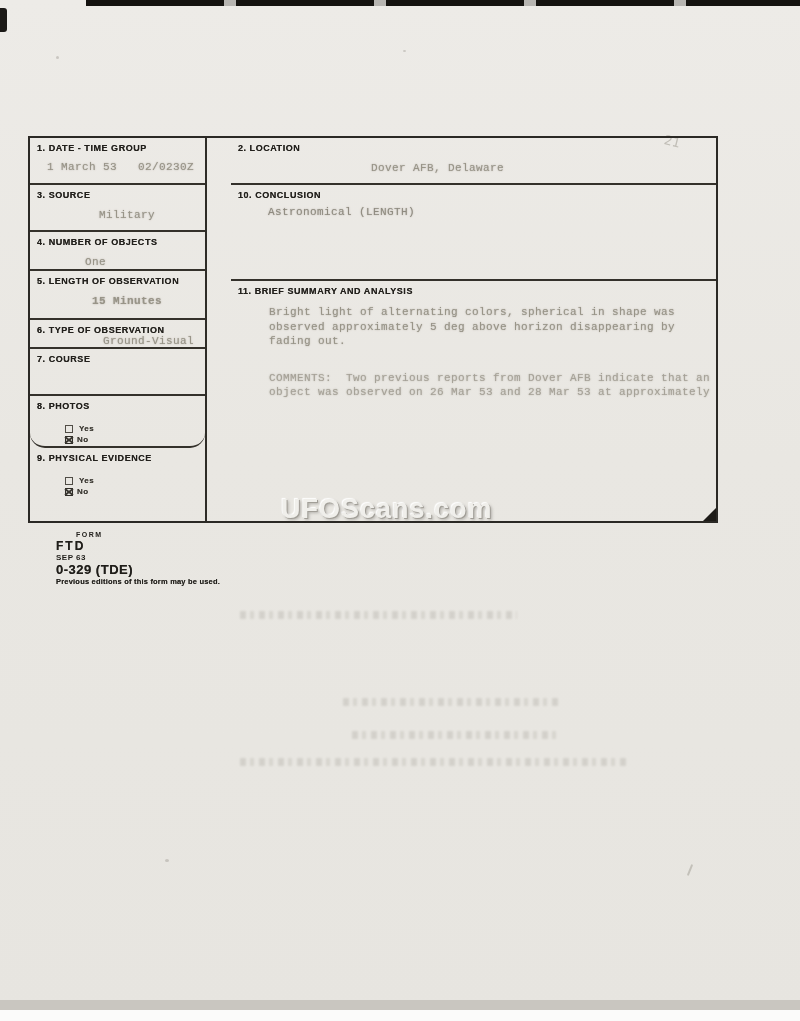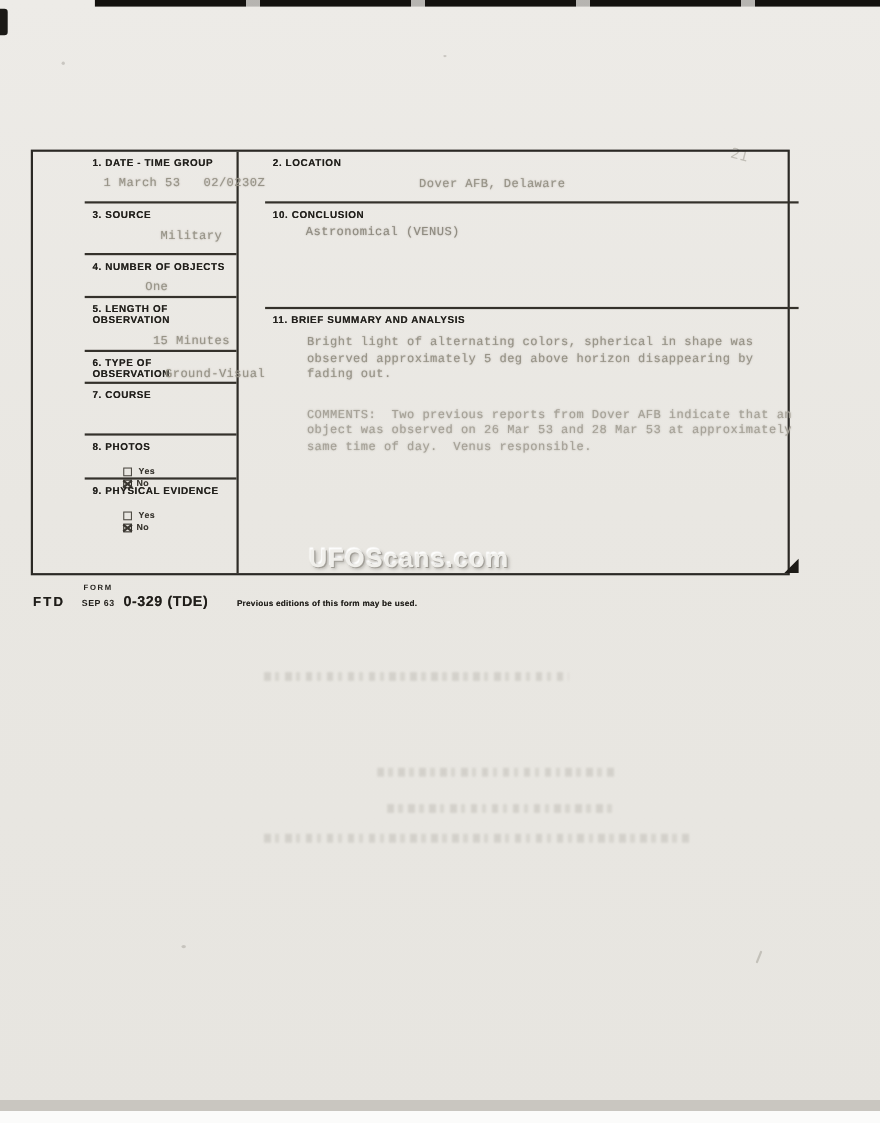--- a/index.html
+++ b/index.html
@@ -40,39 +40,39 @@
   
   .ghost{
     position:absolute;height:8px;opacity:.38;filter:blur(1.2px);
     background:repeating-linear-gradient(90deg,#b2afa7 0 6px,transparent 6px 10px,#bcb9b1 10px 14px,transparent 14px 19px);
   }
   
   .ftable{
     position:absolute;left:28px;top:136px;width:690px;height:387px;
     border:2px solid #2b2925;box-sizing:border-box;display:flex;
   }
-  .col-left{width:187px;border-right:2px solid #2e2c27;box-sizing:border-box;display:flex;flex-direction:column;padding-left:47px;}
+  .col-left{width:187px;border-right:2px solid #2e2c27;box-sizing:border-box;display:flex;flex-direction:column;}
   .col-right{flex:1;display:flex;flex-direction:column;padding-left:24px;}
   .cell{position:relative;box-sizing:border-box;border-bottom:2px solid #34312b;padding:5px 6px 2px 7px;}
   .cell.last{border-bottom:none;}
   .flabel{
     font-size:9px;font-weight:700;color:#22201c;letter-spacing:.55px;
     text-shadow:0 0 .6px rgba(34,32,28,.75);
   }
   .typed{
     font-family:"Liberation Mono","DejaVu Sans Mono",monospace;
     font-size:11px;color:#989488;letter-spacing:.4px;
     text-shadow:0 0 1.4px rgba(150,146,135,.85);
     white-space:pre;
   }
   .val-dtg{margin:8px 0 0 10px;}
   .val-loc{margin:9px 0 0 133px;}
   .val-src{margin:9px 0 0 62px;}
   .val-num{margin:9px 0 0 48px;}
-  .val-len{margin:9px 0 0 55px;}
+  .val-len{margin:9px 0 0 55px;font-weight:bold;}
   .val-typ{position:absolute;left:73px;bottom:0;margin-top:28px;}
   .val-con{margin:6px 0 0 30px;color:#8f8b80;}
   .summary-block{margin:9px 0 0 31px;}
   .summary-block .line{line-height:14.5px;}
   .para-gap{height:22px;}
   .p2 .line{color:#a6a298;text-shadow:0 0 1.6px rgba(165,161,150,.9);}
   
   .cbrow{display:flex;align-items:center;margin-left:28px;height:13px;}
   .cbrow.first{margin-top:9px;align-items:flex-end;}
   .cb{
@@ -88,28 +88,28 @@
   .cblabel{font-size:8px;font-weight:700;color:#3b3832;letter-spacing:.4px;text-shadow:0 0 .5px rgba(59,56,50,.6);}
   .cbrow.no .cblabel{margin-left:-2px;}
   
   .corner-blot{
     position:absolute;right:0;bottom:0;width:0;height:0;
     border-left:13px solid transparent;border-bottom:13px solid #1d1b17;
   }
   
   .watermark{
     position:absolute;left:281px;top:494px;z-index:5;
-    font-size:23px;font-weight:700;letter-spacing:1px;
+    font-size:27px;font-weight:700;letter-spacing:1px;
     color:#f0efeb;
     text-shadow:1px 1px 0 #a19e97,2px 2px 3px rgba(95,93,88,.4),-1px -1px 1px #ffffff;
   }
   
   .footer{position:absolute;left:30px;top:531px;width:500px;}
   .form-word{position:absolute;left:46px;top:0;font-size:7px;font-weight:700;letter-spacing:1.5px;color:#23211d;}
-  .ftd-line{position:absolute;left:0;top:8px;display:flex;align-items:baseline;color:#1f1d19;}
+  .ftd-line{position:absolute;left:0;top:8px;display:flex;align-items:baseline;color:#1f1d19;flex-direction:column;}
   .ftd-agency{font-size:12px;letter-spacing:2px;font-weight:700;text-shadow:0 0 .6px rgba(31,29,25,.7);}
   .ftd-date{font-size:8px;font-weight:700;margin-left:15px;letter-spacing:.5px;}
   .ftd-number{font-size:13px;font-weight:700;margin-left:8px;letter-spacing:.5px;text-shadow:0 0 .6px rgba(31,29,25,.7);}
   .ftd-note{font-size:7.5px;font-weight:700;margin-left:26px;color:#23211d;letter-spacing:.2px;text-shadow:0 0 .5px rgba(35,33,29,.6);}
 </style>
 </head>
 <body>
 
 <div class="page">
 
@@ -144,21 +144,21 @@
         <div class="typed val-len">15 Minutes</div>
       </div>
       <div class="cell" style="height:29px;">
         <div class="flabel">6.  TYPE OF OBSERVATION</div>
         <div class="typed val-typ">Ground-Visual</div>
       </div>
       <div class="cell" style="height:47px;">
         <div class="flabel">7.  COURSE</div>
         <div class="typed"></div>
       </div>
-      <div class="cell" style="height:40px;">
+      <div class="cell" style="height:52px;border-radius:15px;">
         <div class="flabel">8.  PHOTOS</div>
         <div class="cbrow first">
           <span class="cb"></span>
           <span class="cblabel">Yes</span>
         </div>
         <div class="cbrow no">
           <span class="cb crossed"></span>
           <span class="cblabel">No</span>
         </div>
       </div>
@@ -175,33 +175,32 @@
       </div>
     </div>
 
     <div class="col-right">
       <div class="cell" style="height:47px;">
         <div class="flabel">2.  LOCATION</div>
         <div class="typed val-loc">Dover AFB, Delaware</div>
       </div>
       <div class="cell" style="height:96px;">
         <div class="flabel">10.  CONCLUSION</div>
-        <div class="typed val-con">Astronomical (VENUS)</div>
+        <div class="typed val-con">Astronomical (LENGTH)</div>
       </div>
       <div class="cell last" style="height:240px;">
         <div class="flabel">11.  BRIEF SUMMARY AND ANALYSIS</div>
         <div class="summary-block">
           <div class="typed line">Bright light of alternating colors, spherical in shape was</div>
           <div class="typed line">observed approximately 5 deg above horizon disappearing by</div>
           <div class="typed line">fading out.</div>
           <div class="para-gap"></div>
           <div class="p2">
             <div class="typed line">COMMENTS:  Two previous reports from Dover AFB indicate that an</div>
             <div class="typed line">object was observed on 26 Mar 53 and 28 Mar 53 at approximately</div>
-            <div class="typed line">same time of day.  Venus responsible.</div>
           </div>
         </div>
         <div class="corner-blot"></div>
       </div>
     </div>
 
   </div>
 
   <div class="watermark">UFOScans.com</div>
 

